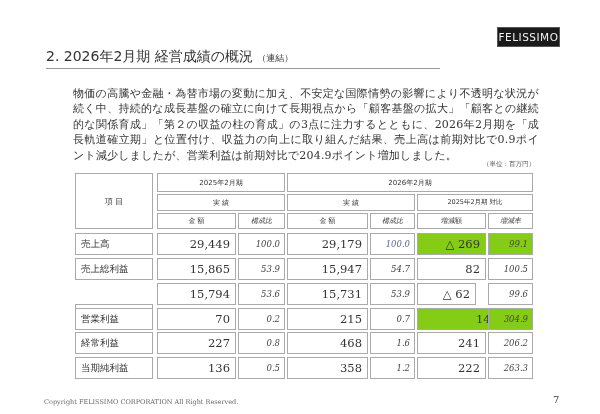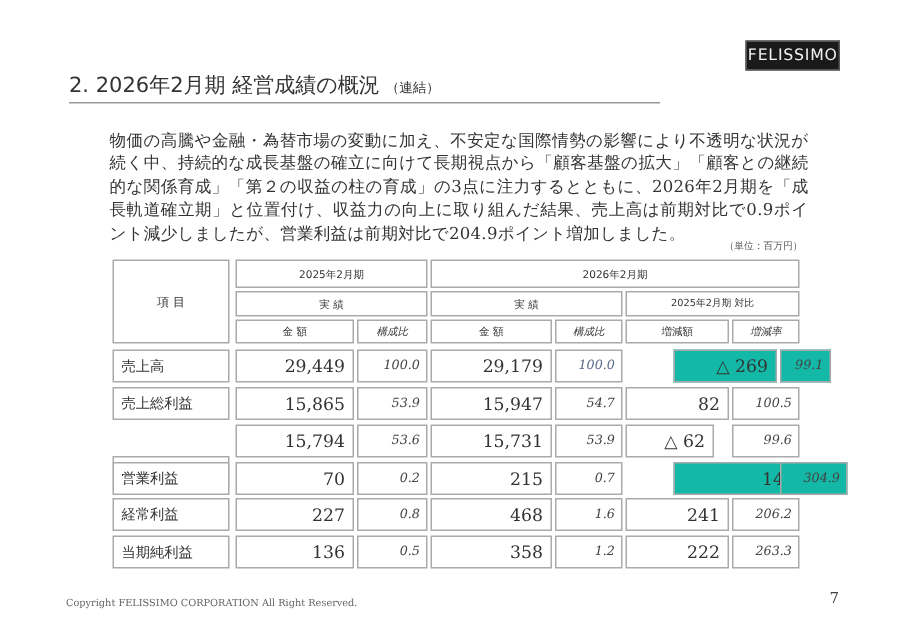--- a/index.html
+++ b/index.html
@@ -15,21 +15,21 @@
   .para { position:absolute; left:73px; top:86px; width:466px; font-size:11px; line-height:15.4px; color:#333;
           letter-spacing:0.2px; text-align:justify; }
   .unit { position:absolute; left:483px; top:160px; font-size:6.5px; color:#555; }
   .cell { position:absolute; box-sizing:border-box; border:1px solid #aaa; background:#fff;
           font-size:11px; display:flex; align-items:center; color:#333; }
   .cell.hd { justify-content:center; font-size:7px; font-family:"DejaVu Sans","Liberation Sans",sans-serif; }
   .cell.hd.it { font-style:italic; }
   .cell.lbl { padding-left:5px; font-size:9.5px; font-family:"DejaVu Sans","Liberation Sans",sans-serif; }
   .cell.num { justify-content:flex-end; padding-right:5px; font-size:11.5px; }
   .cell.pct { justify-content:flex-end; padding-right:4px; font-size:8.5px; font-style:italic; color:#444; }
-  .cell.hl { background:#14b8a6;margin-left:32px; }
+  .cell.hl { background:#84cc16; }
   .footer { position:absolute; left:44px; top:398px; font-size:6.5px; color:#666; }
   .pageno { position:absolute; left:553px; top:394px; font-size:10px; color:#444; }
 </style>
 </head>
 <body>
 
 <div class="logo">FELISSIMO</div>
 
 <div class="title">
   <span>2.  2026年2月期 経営成績の概況</span><span class="sub">（連結）</span>
@@ -54,21 +54,21 @@
   <div class="cell hd it" style="left:370px;top:213px;width:45px;height:16px;">構成比</div>
   <div class="cell hd" style="left:417px;top:213px;width:69px;height:16px;">増減額</div>
   <div class="cell hd it" style="left:488px;top:213px;width:45px;height:16px;">増減率</div>
 
   <div class="cell lbl" style="left:75px;top:233px;width:78px;height:22px;">売上高</div>
   <div class="cell num" style="left:157px;top:233px;width:79px;height:22px;">29,449</div>
   <div class="cell pct" style="left:238px;top:233px;width:47px;height:22px;">100.0</div>
   <div class="cell num" style="left:287px;top:233px;width:81px;height:22px;">29,179</div>
   <div class="cell pct" style="left:370px;top:233px;width:45px;height:22px;color:#5a6a8a;">100.0</div>
   <div class="cell num hl" style="left:417px;top:233px;width:69px;height:22px;">△ 269</div>
-  <div class="cell pct hl" style="left:488px;top:233px;width:34px;height:22px;">99.1</div>
+  <div class="cell pct hl" style="left:488px;top:233px;width:45px;height:22px;">99.1</div>
 
   <div class="cell lbl" style="left:75px;top:258px;width:78px;height:22px;">売上総利益</div>
   <div class="cell num" style="left:157px;top:258px;width:79px;height:22px;">15,865</div>
   <div class="cell pct" style="left:238px;top:258px;width:47px;height:22px;">53.9</div>
   <div class="cell num" style="left:287px;top:258px;width:81px;height:22px;">15,947</div>
   <div class="cell pct" style="left:370px;top:258px;width:45px;height:22px;">54.7</div>
   <div class="cell num" style="left:417px;top:258px;width:69px;height:22px;">82</div>
   <div class="cell pct" style="left:488px;top:258px;width:45px;height:22px;">100.5</div>
 
   <div class="cell lbl" style="left:75px;top:283px;width:78px;height:22px;margin-top:21px;">販管費</div>

